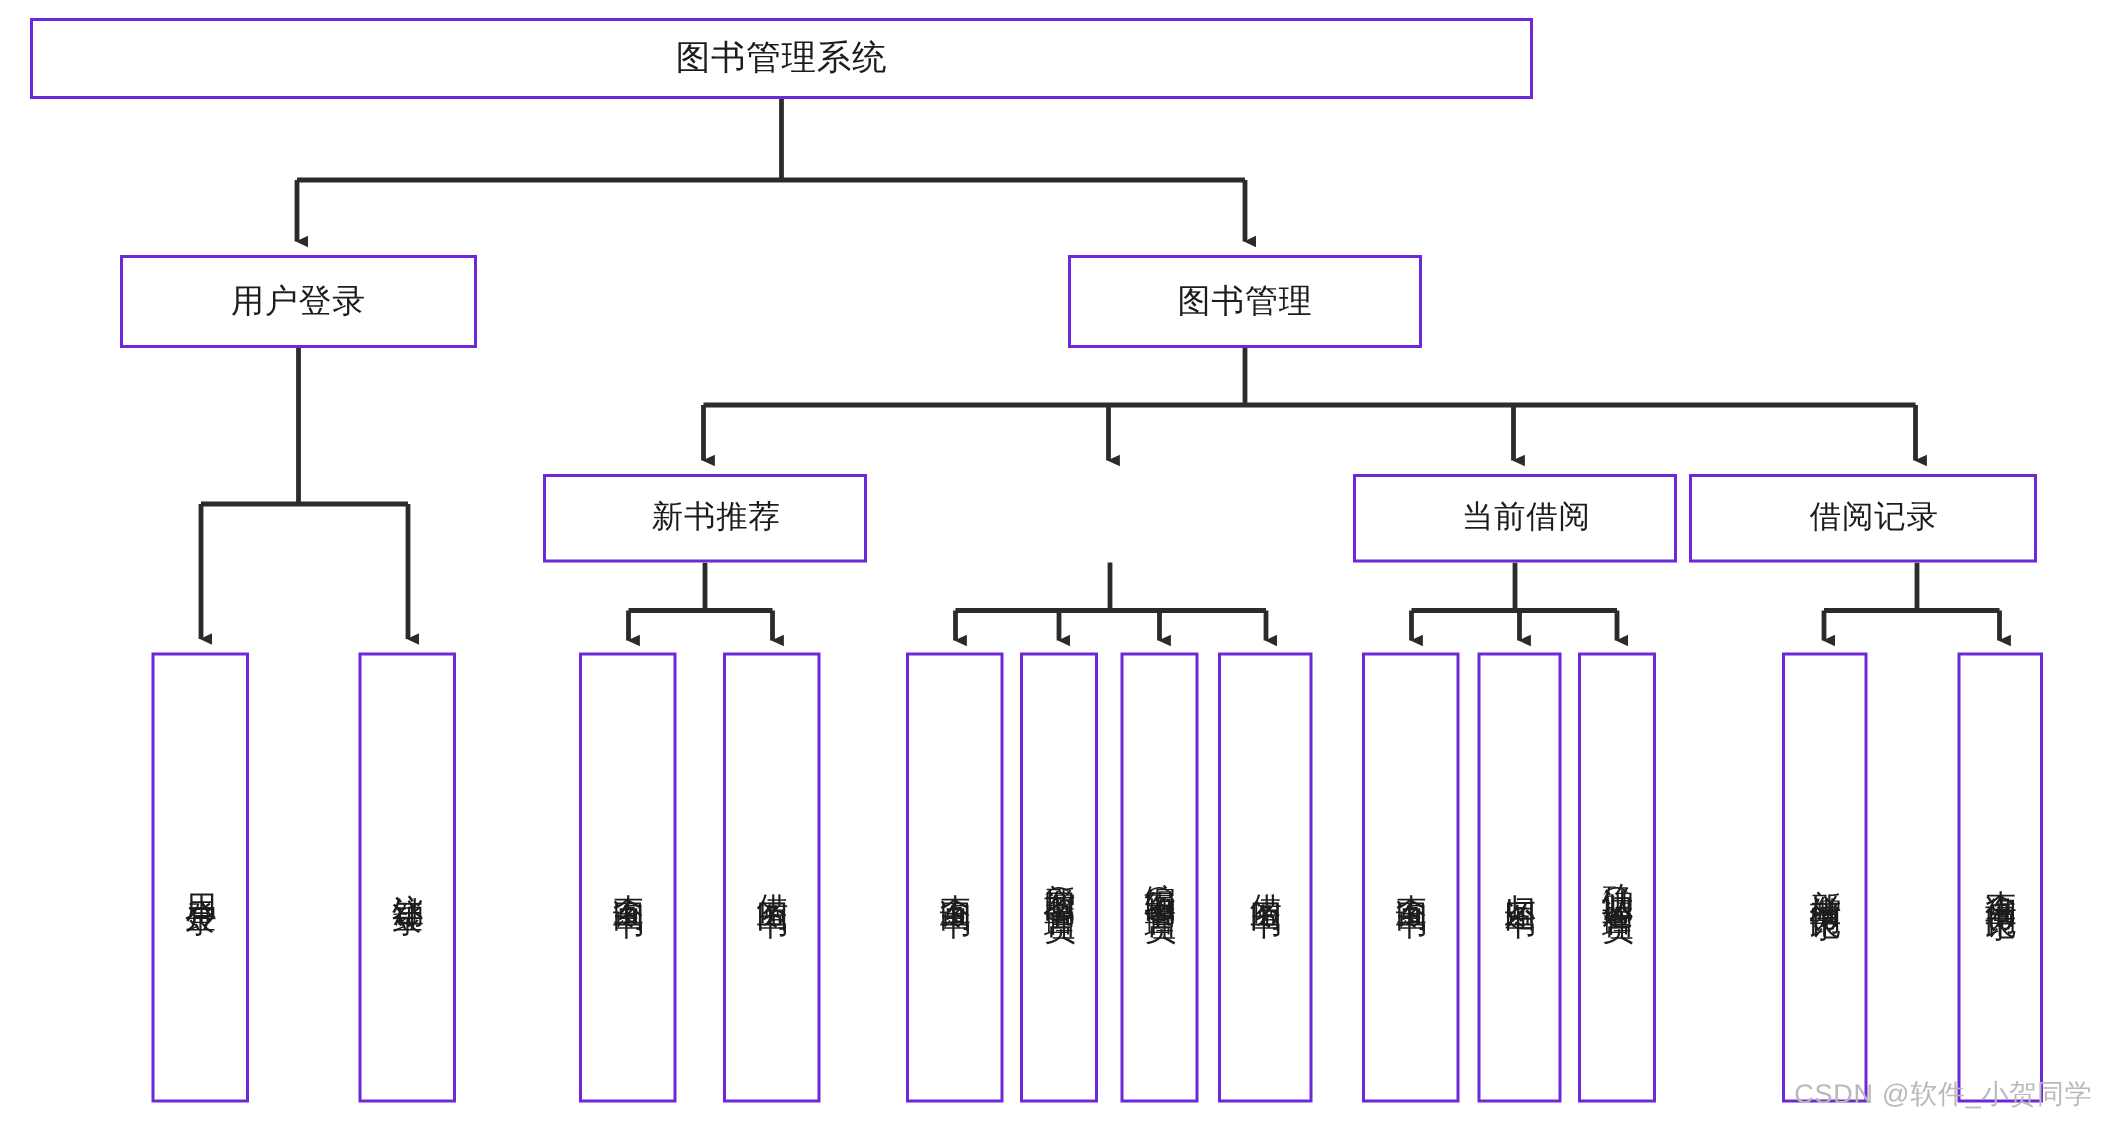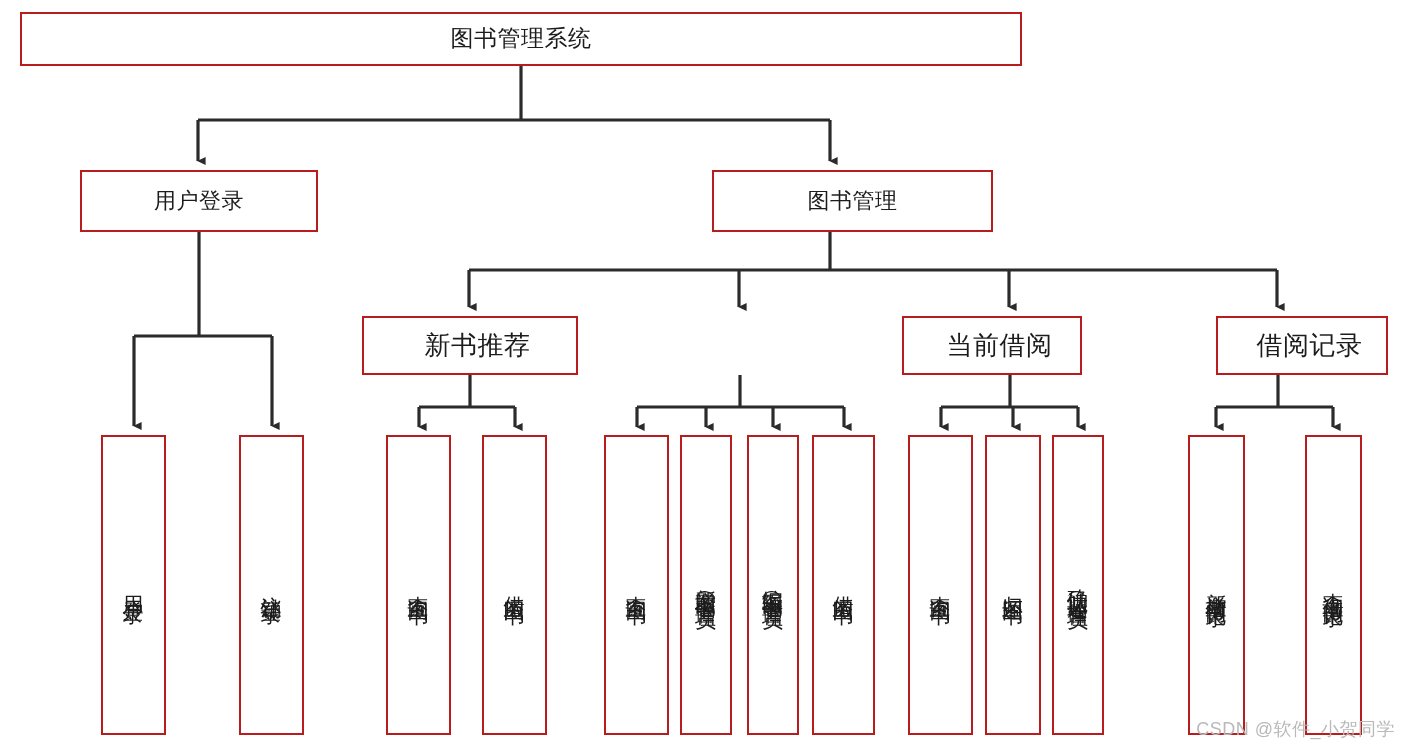--- a/index.html
+++ b/index.html
@@ -23,36 +23,36 @@
     left: 0;
     top: 0;
     width: 1405px;
     height: 747px;
     pointer-events: none;
   }
   .node {
     position: absolute;
     box-sizing: border-box;
     background: #ffffff;
-    border: 2px solid #b91c1c;
+    border: 2px solid #6d28d9;
     display: flex;
     align-items: center;
     justify-content: center;
     color: #1c1c1c;
     text-align: center;
     z-index: 2;
   }
   .node.level-0 {
     font-size: 23px;
   }
   .node.level-1 {
     font-size: 22px;
   }
   .node.level-2 {
-    font-size: 26px;
+    font-size: 21px;
     padding-left: 15px;
   }
   .node.leaf {
     font-size: 21px;
   }
   .node-label {
     display: block;
     line-height: 1.18;
     letter-spacing: 0.5px;
   }
@@ -129,31 +129,31 @@
     </g>
   </svg>
 
   <div class="node level-0" style="left:20px; top:12px; width:1002px; height:54px;">
     <span class="node-label">图书管理系统</span>
   </div>
 
   <div class="node level-1" style="left:80px; top:170px; width:238px; height:62px;">
     <span class="node-label">用户登录</span>
   </div>
-  <div class="node level-1" style="left:712px; top:170px; width:281px; height:62px;">
+  <div class="node level-1" style="left:712px; top:170px; width:236px; height:62px;">
     <span class="node-label">图书管理</span>
   </div>
 
   <div class="node level-2" style="left:362px; top:316px; width:216px; height:59px;">
     <span class="node-label">新书推荐</span>
   </div>
-  <div class="node level-2" style="left:902px; top:316px; width:180px; height:59px;">
+  <div class="node level-2" style="left:902px; top:316px; width:216px; height:59px;">
     <span class="node-label">当前借阅</span>
   </div>
-  <div class="node level-2" style="left:1216px; top:316px; width:172px; height:59px;">
+  <div class="node level-2" style="left:1126px; top:316px; width:232px; height:59px;">
     <span class="node-label">借阅记录</span>
   </div>
 
   <div class="node leaf" style="left:101px; top:435px; width:65px; height:300px;">
     <span class="node-label">用户登录</span>
   </div>
   <div class="node leaf" style="left:239px; top:435px; width:65px; height:300px;">
     <span class="node-label">注销登录</span>
   </div>
   <div class="node leaf" style="left:386px; top:435px; width:65px; height:300px;">

